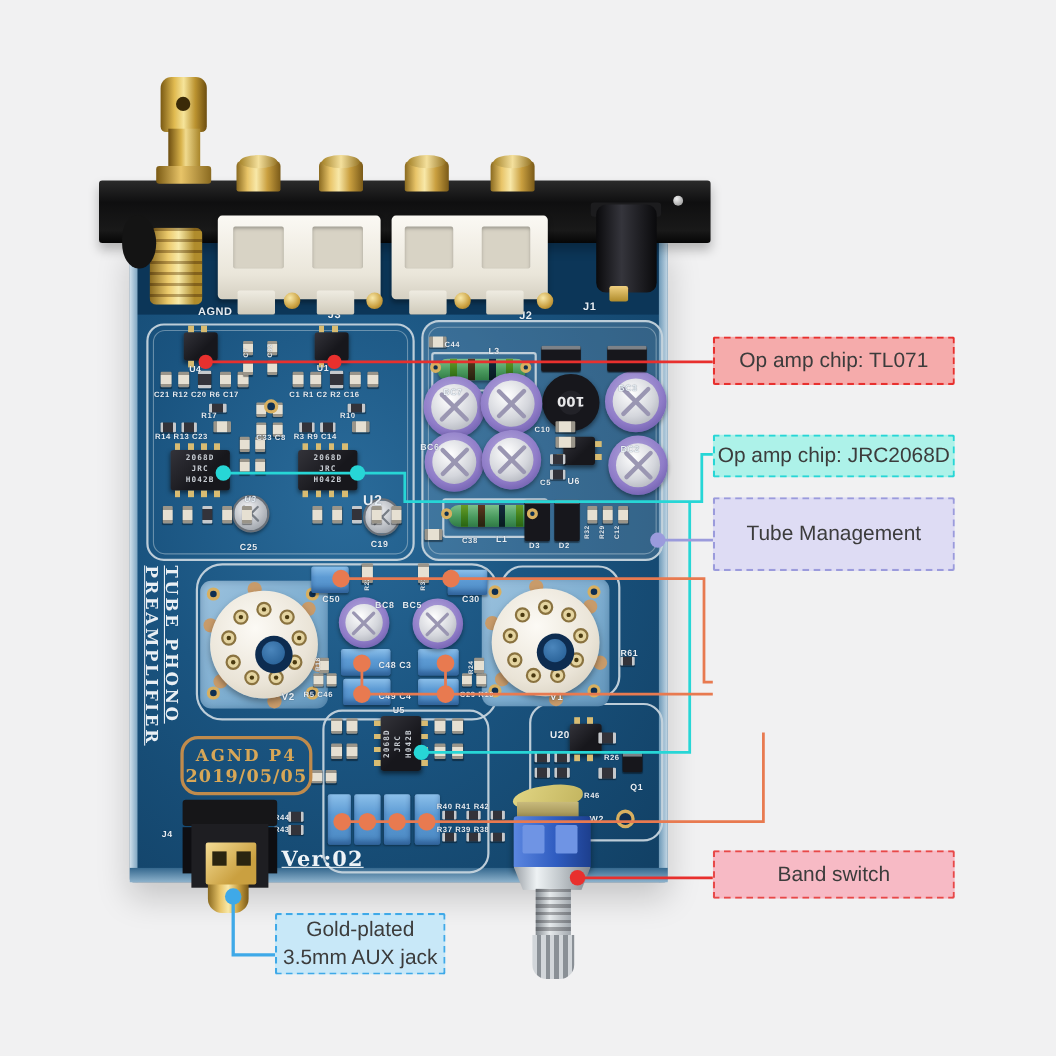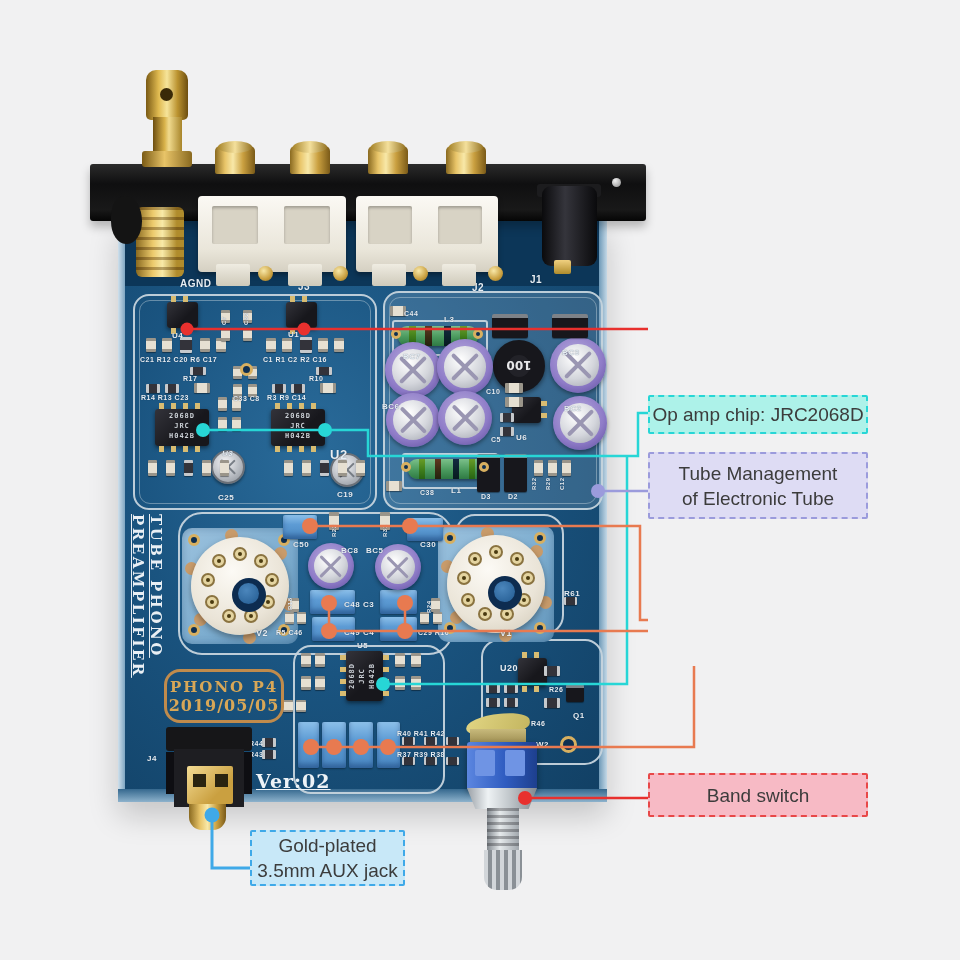--- a/index.html
+++ b/index.html
@@ -233,21 +233,21 @@
   <div class="dip pins-h" style="left:518px;top:658px;width:29px;height:28px"></div>
 
   <div class="toroid"></div>
   <div class="toroid-mk">100</div>
 
   <div class="axial" style="left:398px;top:326px;width:80px"></div>
   <div class="axial" style="left:408px;top:459px;width:78px"></div>
 
   <div class="vtitle">TUBE PHONO PREAMPLIFIER</div>
   <div class="stamp">
-    <span class="l1">PHONO P4</span>
+    <span class="l1">AGND P4</span>
     <span class="l2">2019/05/05</span>
   </div>
   <div class="ver">Ver:02</div>
 
   <div class="pot-glue"></div>
   <div class="pot-plate"></div>
   <div class="pot-body">
     <div class="pot-face" style="left:8px;top:8px;width:20px;height:26px"></div>
     <div class="pot-face" style="left:38px;top:8px;width:20px;height:26px"></div>
   </div>
@@ -558,26 +558,28 @@
       <circle cx="329" cy="631" r="8" style="fill:var(--annotation-orange)"></circle>
       <circle cx="405" cy="631" r="8" style="fill:var(--annotation-orange)"></circle>
       <circle cx="311" cy="747" r="8" style="fill:var(--annotation-orange)"></circle>
       <circle cx="334" cy="747" r="8" style="fill:var(--annotation-orange)"></circle>
       <circle cx="361" cy="747" r="8" style="fill:var(--annotation-orange)"></circle>
       <circle cx="388" cy="747" r="8" style="fill:var(--annotation-orange)"></circle>
       <circle cx="212" cy="815" r="7.5" style="fill:var(--annotation-blue)"></circle>
     </g>
   </svg>
 
+  <div class="callout" style="left: 648px; top: 306px; width: 220px; height: 44px; background: rgb(245, 171, 171); border-color: rgb(232, 48, 46); color: rgb(60, 60, 60);">
+    <span>Op amp chip: TL071</span>
+  </div>
   <div class="callout" style="left: 648px; top: 395px; width: 220px; height: 39px; background: rgb(173, 242, 233); border-color: rgb(39, 214, 214); color: rgb(60, 60, 60);">
     <span>Op amp chip: JRC2068D</span>
   </div>
   <div class="callout" style="left: 648px; top: 452px; width: 220px; height: 67px; background: rgb(222, 220, 244); border-color: rgb(155, 155, 220); color: rgb(60, 60, 60);">
     <span>Tube Management</span>
-    <span>of Electronic Tube</span>
   </div>
   <div class="callout" style="left: 648px; top: 773px; width: 220px; height: 44px; background: rgb(247, 186, 197); border-color: rgb(232, 72, 72); color: rgb(60, 60, 60);">
     <span>Band switch</span>
   </div>
   <div class="callout" style="left: 250px; top: 830px; width: 155px; height: 56px; background: rgb(200, 232, 248); border-color: rgb(63, 169, 232); color: rgb(60, 60, 60);">
     <span>Gold-plated</span>
     <span>3.5mm AUX jack</span>
   </div>
 
 </div>

